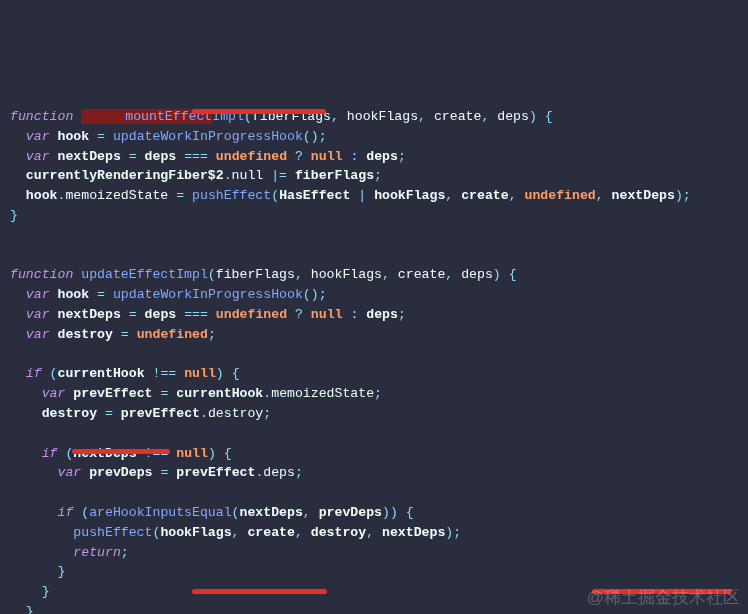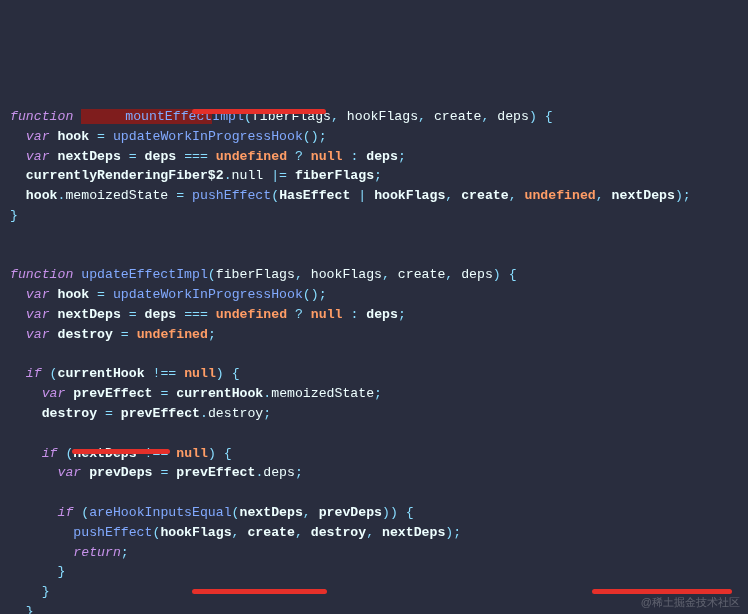--- a/index.html
+++ b/index.html
@@ -33,21 +33,21 @@
   }
   
   .u1 { top: 109px; left: 192px; width: 134px; }
   .u2 { top: 449px; left: 72px;  width: 98px; }
   .u3 { top: 589px; left: 192px; width: 135px; }
   .u4 { top: 589px; left: 592px; width: 140px; }
   .watermark {
     position: absolute;
     right: 8px;
     bottom: 4px;
-    font-size: 11px;
+    font-size: 17px;
     color: rgba(255,255,255,0.25);
     font-family: sans-serif;
     white-space: nowrap;
     margin-top: 6px;
   }
   .code { position: relative; }
 </style>
 </head>
 <body>
 

